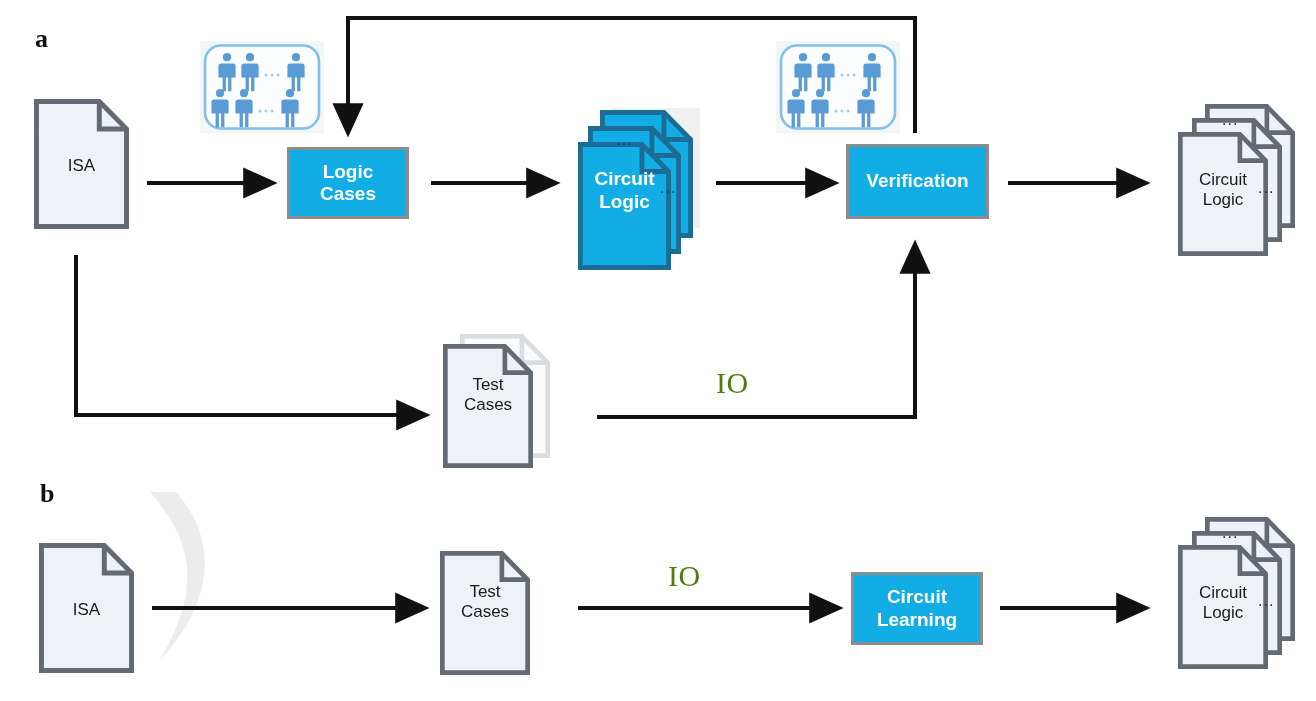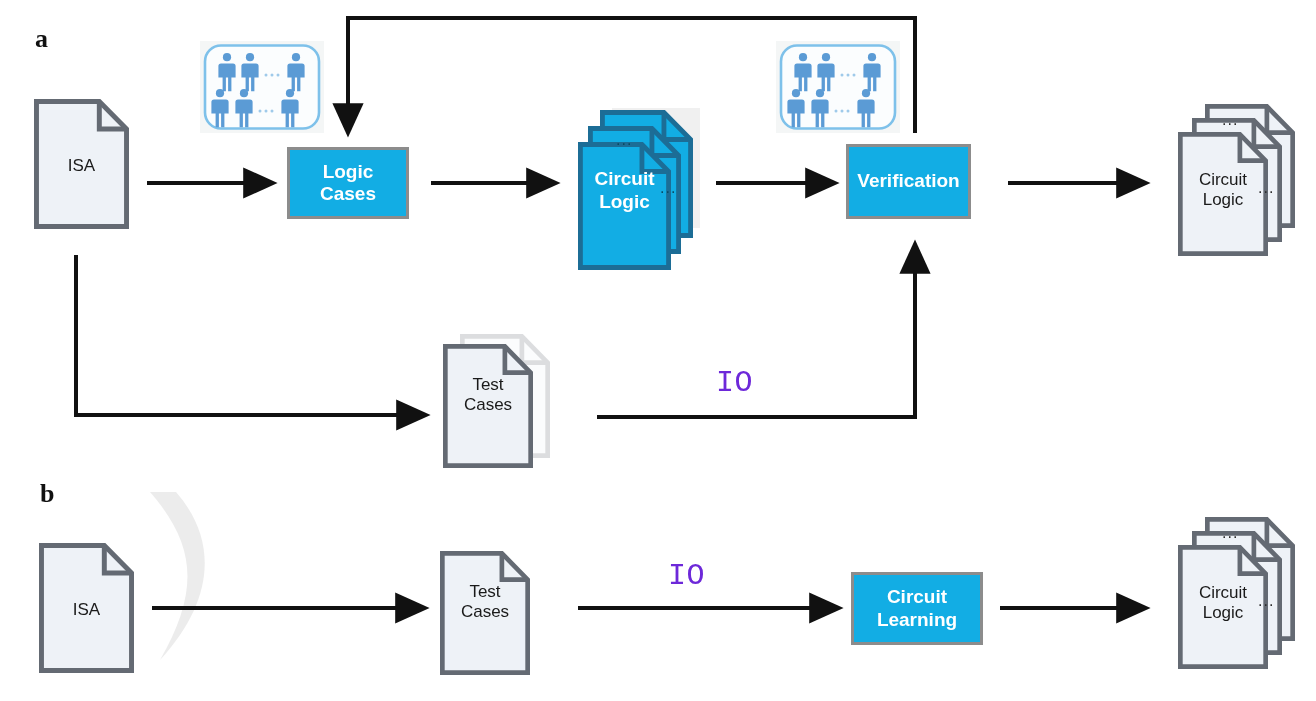--- a/index.html
+++ b/index.html
@@ -27,23 +27,23 @@
   .panel-label {
     position: absolute;
     font-family: "Liberation Serif", serif;
     font-weight: bold;
     font-size: 26px;
     color: #111111;
     line-height: 1;
   }
   .io-label {
     position: absolute;
-    font-family: Liberation Mono, monospace;
+    font-family: Liberation Serif, serif;
     font-size: 30px;
-    color: #6d28d9;
+    color: #4d7c0f;
     line-height: 1;
     letter-spacing: 0.5px;
   }
   .proc-box {
     position: absolute;
     box-sizing: border-box;
     background: #12ADE4;
     border: 3px solid #8c8c8c;
     display: flex;
     align-items: center;
@@ -185,21 +185,21 @@
   <div class="panel-label" style="left:35px; top:26px;">a</div>
   <div class="panel-label" style="left:40px; top:481px;">b</div>
 
   <div class="proc-box" style="left:287px; top:147px; width:122px; height:72px;">
     <span>
       <span>Logic</span><br>
       <span>Cases</span>
     </span>
   </div>
 
-  <div class="proc-box" style="left:846px; top:144px; width:125px; height:75px;">
+  <div class="proc-box" style="left:846px; top:144px; width:143px; height:75px;">
     <span>Verification</span>
   </div>
 
   <div class="proc-box" style="left:851px; top:572px; width:132px; height:73px;">
     <span>
       <span>Circuit</span><br>
       <span>Learning</span>
     </span>
   </div>
 

